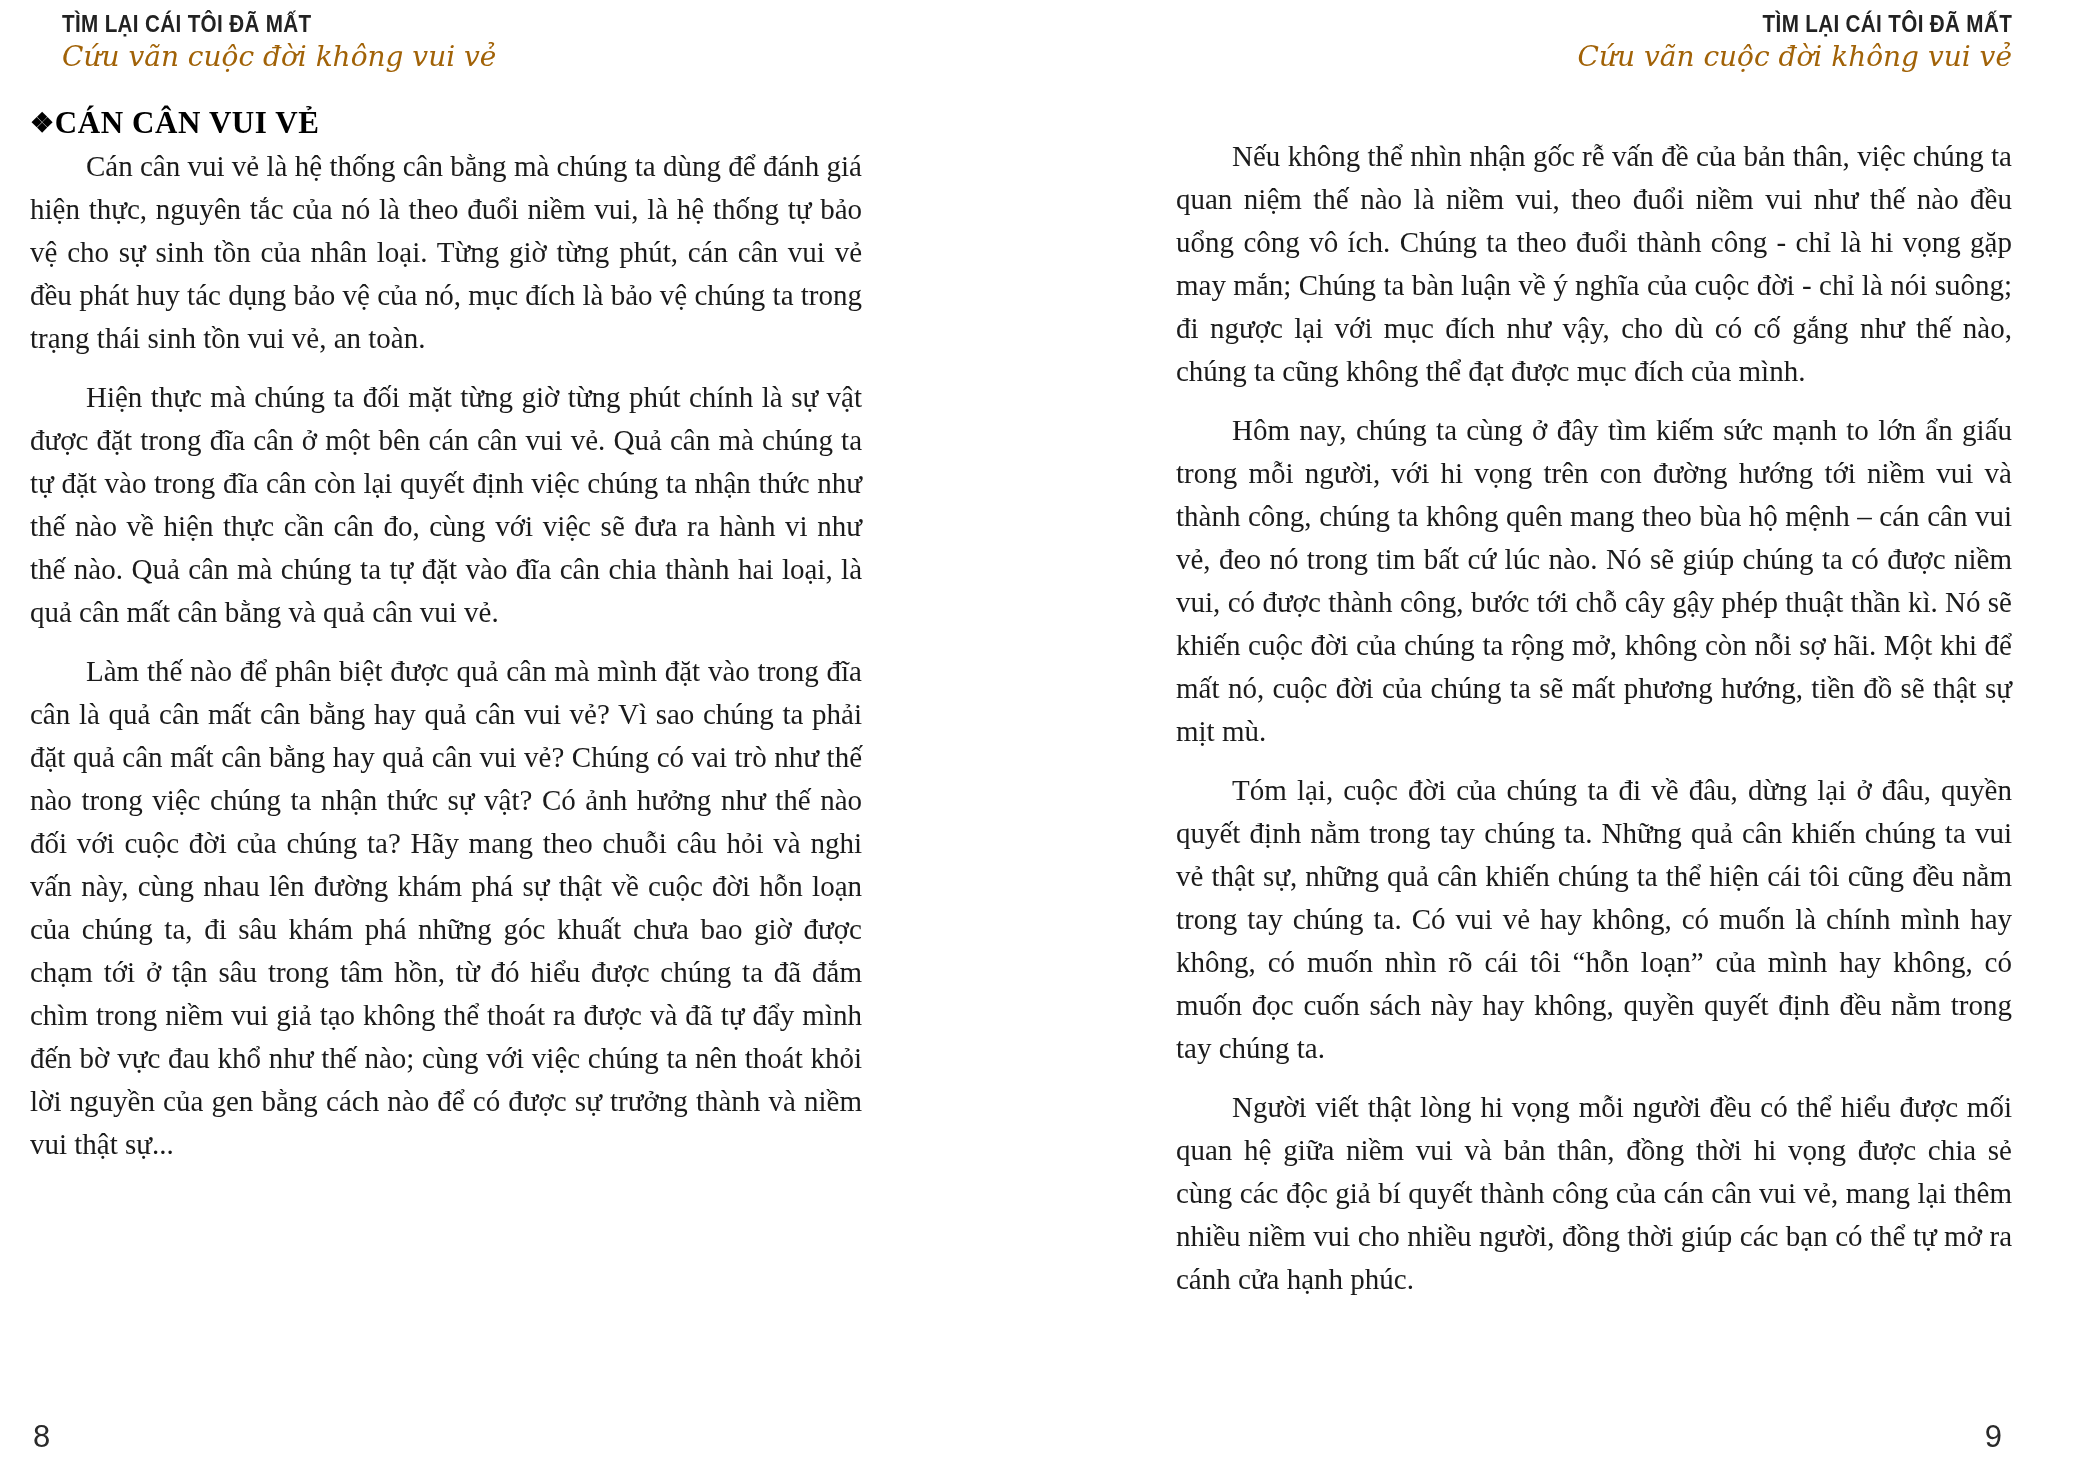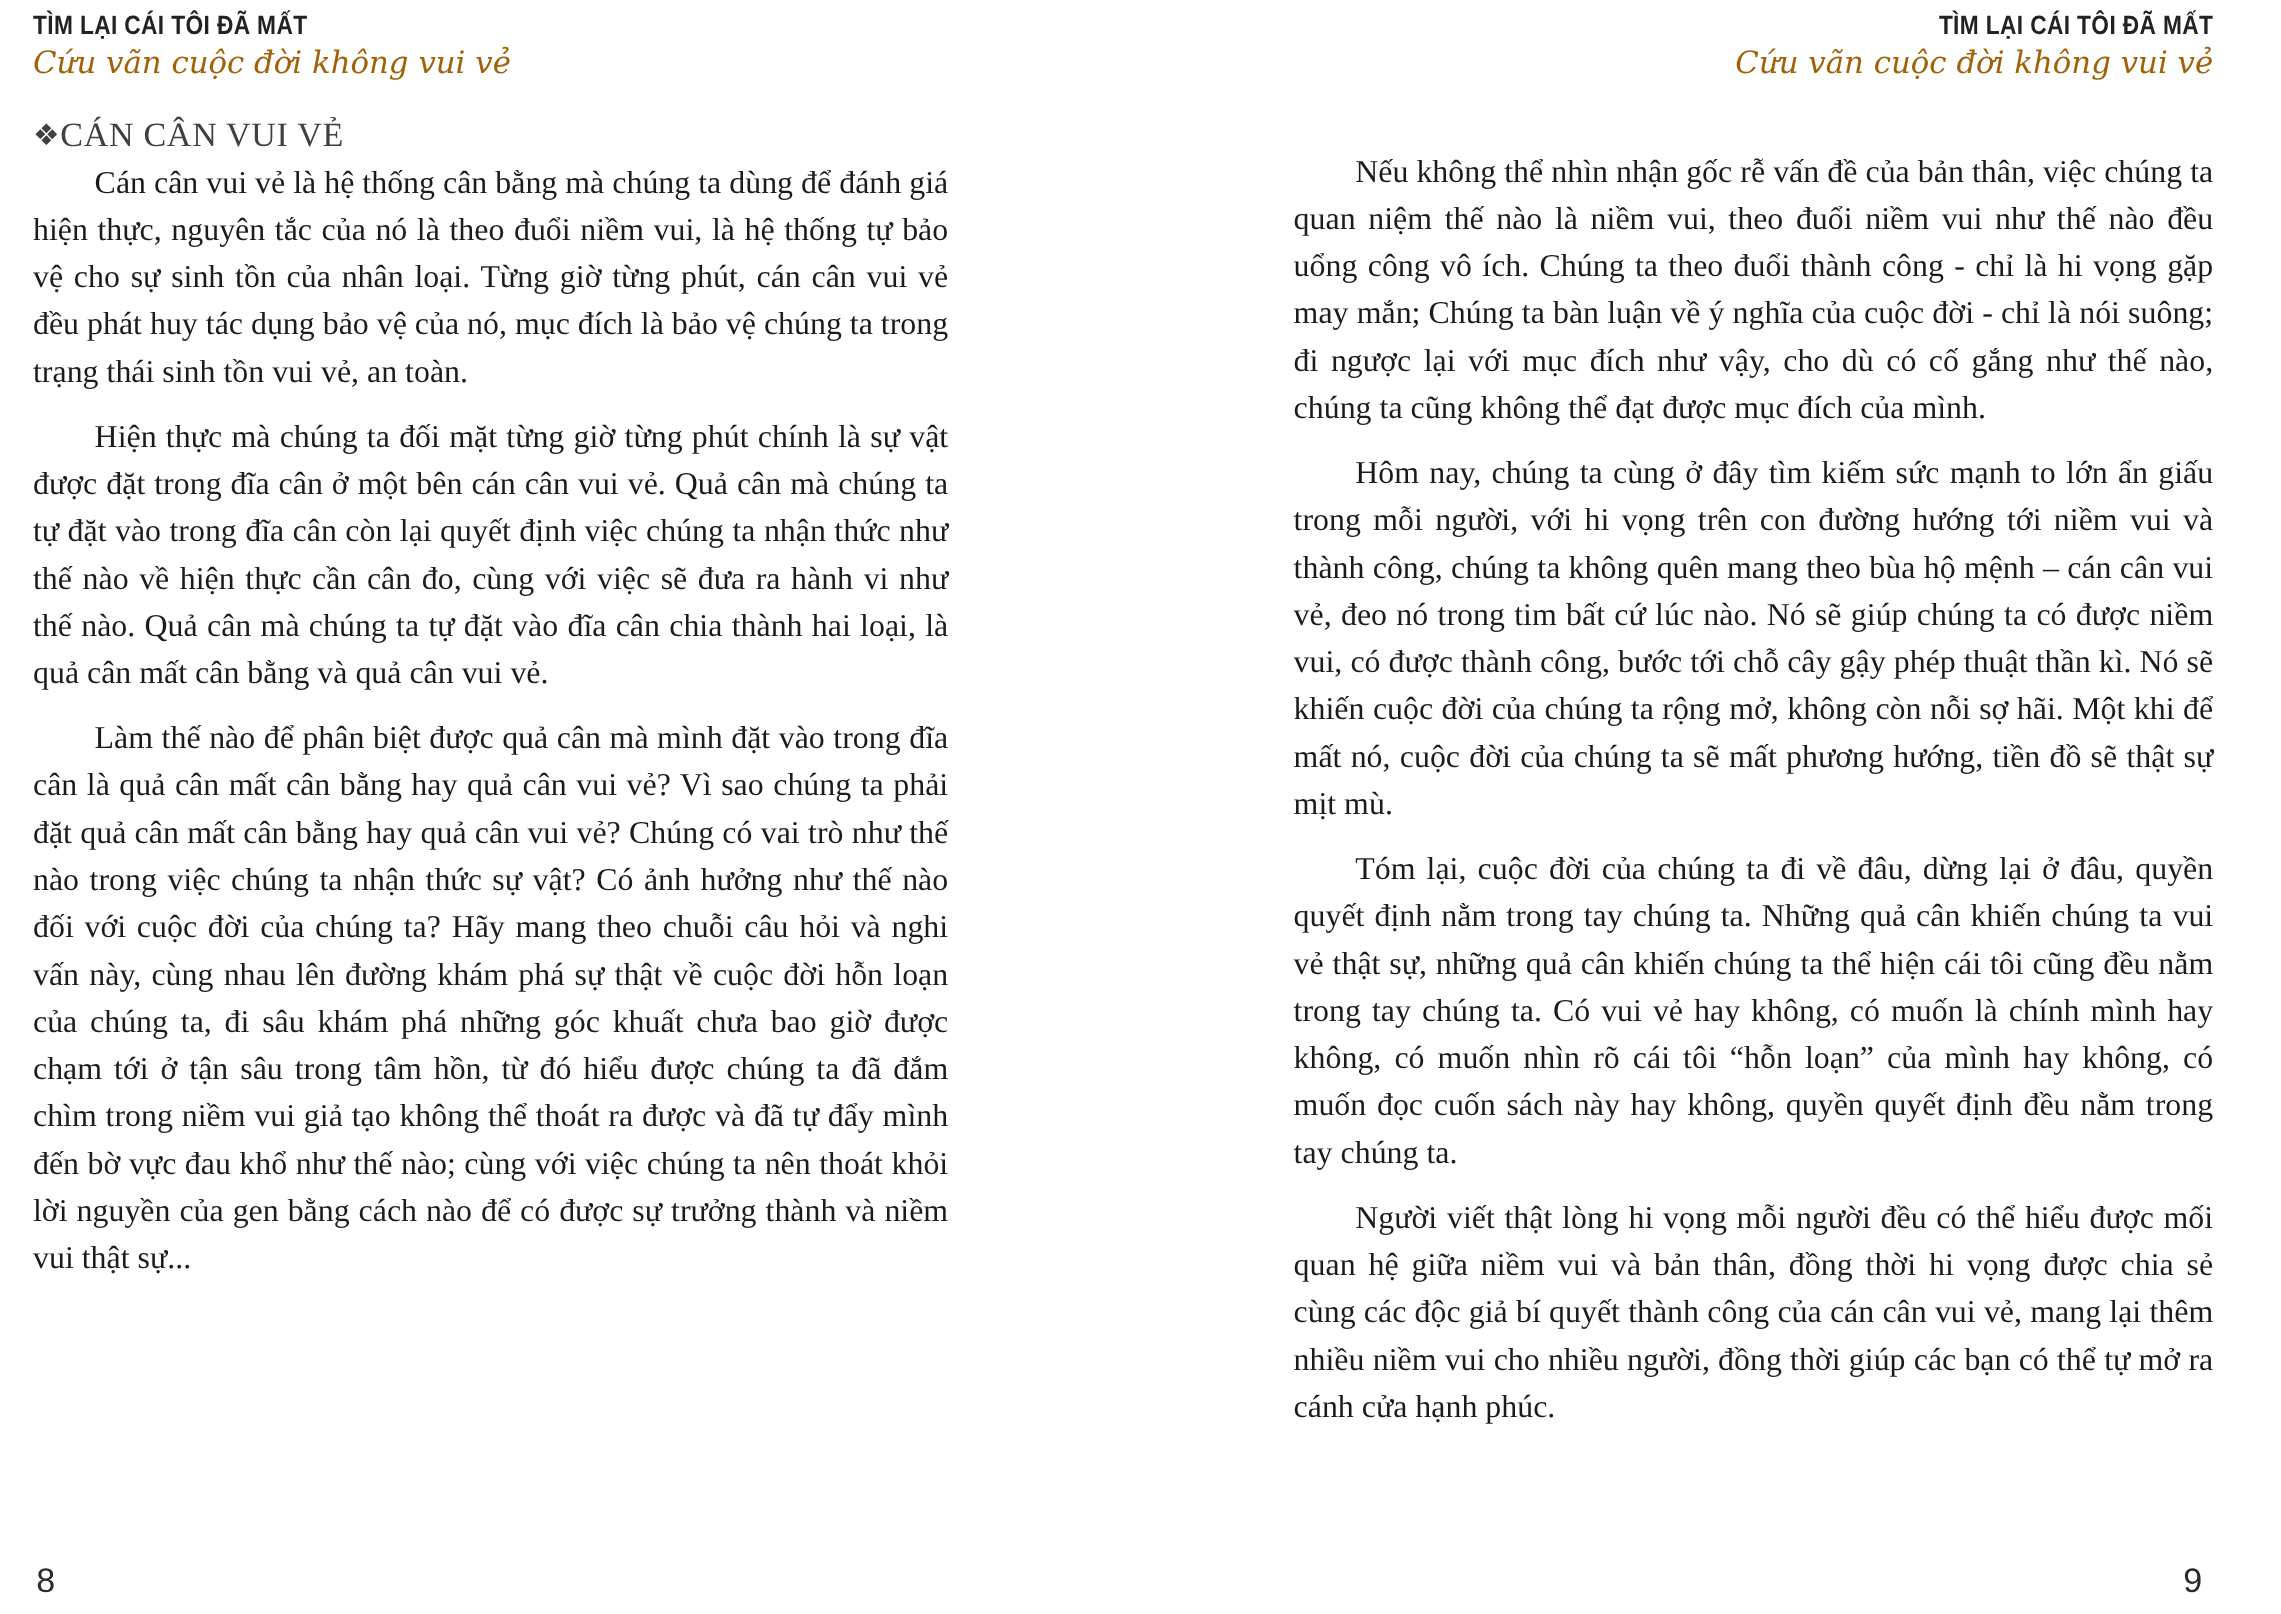--- a/index.html
+++ b/index.html
@@ -9,21 +9,21 @@
     height: 1467px;
     background: #ffffff;
     overflow: hidden;
     font-family: "Liberation Serif", serif;
     color: #1b1b1b;
   }
   .page { position: absolute; top: 0; height: 100%; }
   .page-left  { left: 30px;  width: 832px; }
   .page-right { left: 1176px; width: 836px; }
 
-  .running-header { padding-top: 10px; }
+  .running-header { padding-top: 10px; margin-left: 32px; }
   .page-right .running-header { text-align: right; }
 
   .rh-title {
     display: inline-block;
     font-family: "Liberation Sans", sans-serif;
     font-weight: bold;
     font-size: 24px;
     letter-spacing: 0.4px;
     color: #222222;
     transform: scaleX(0.86);
@@ -37,23 +37,23 @@
     font-style: italic;
     font-size: 28px;
     color: #a16207;
     margin-top: 2px;
     white-space: nowrap;
   }
 
   .section-heading {
     margin-top: 32px;
     font-size: 31px;
-    font-weight: 400;
+    font-weight: 700;
     letter-spacing: 0.6px;
-    color: #404040;
+    color: #000000;
   }
   .section-heading .marker { font-size: 27px; position: relative; top: -1px; }
 
   .body-text p {
     font-size: 29px;
     line-height: 43px;
     text-align: justify;
     text-indent: 56px;
     margin: 0 0 16px 0;
     color: #1b1b1b;

